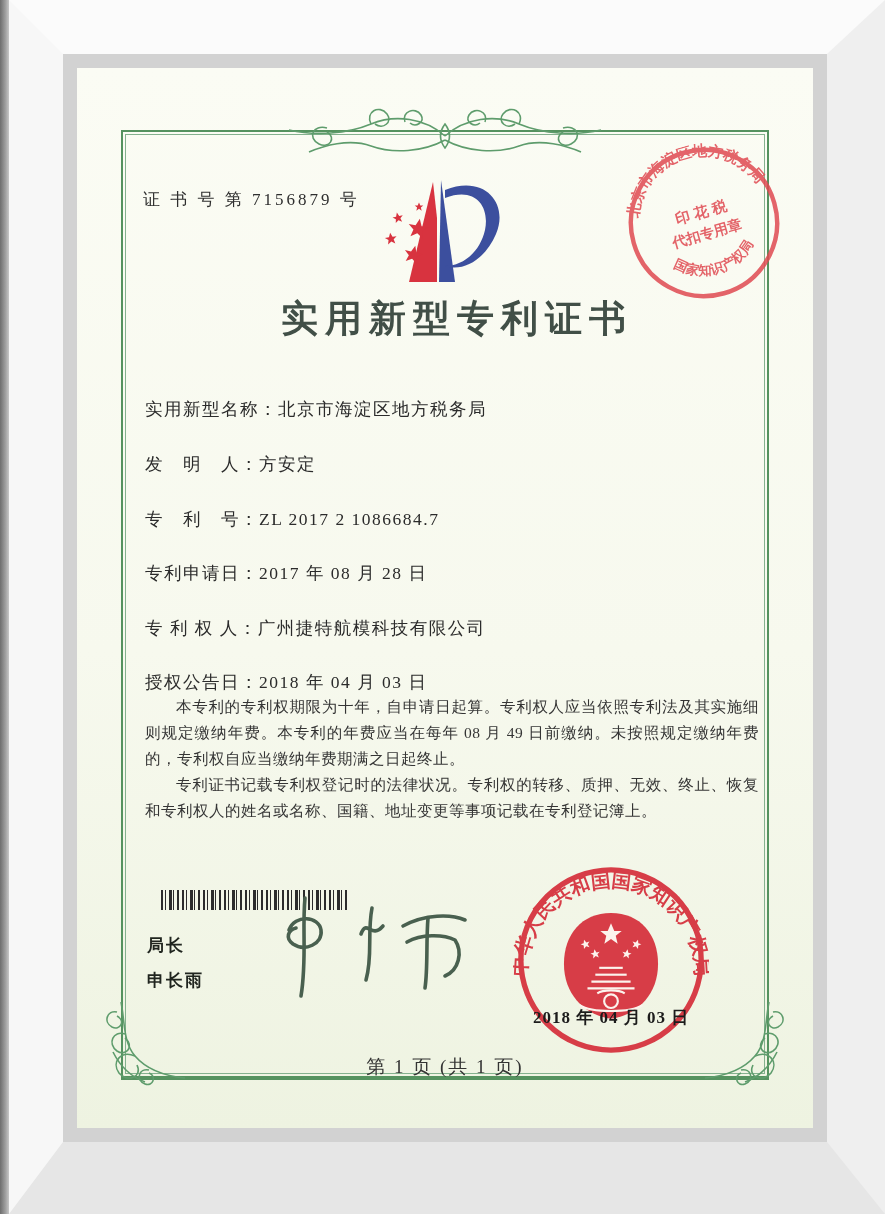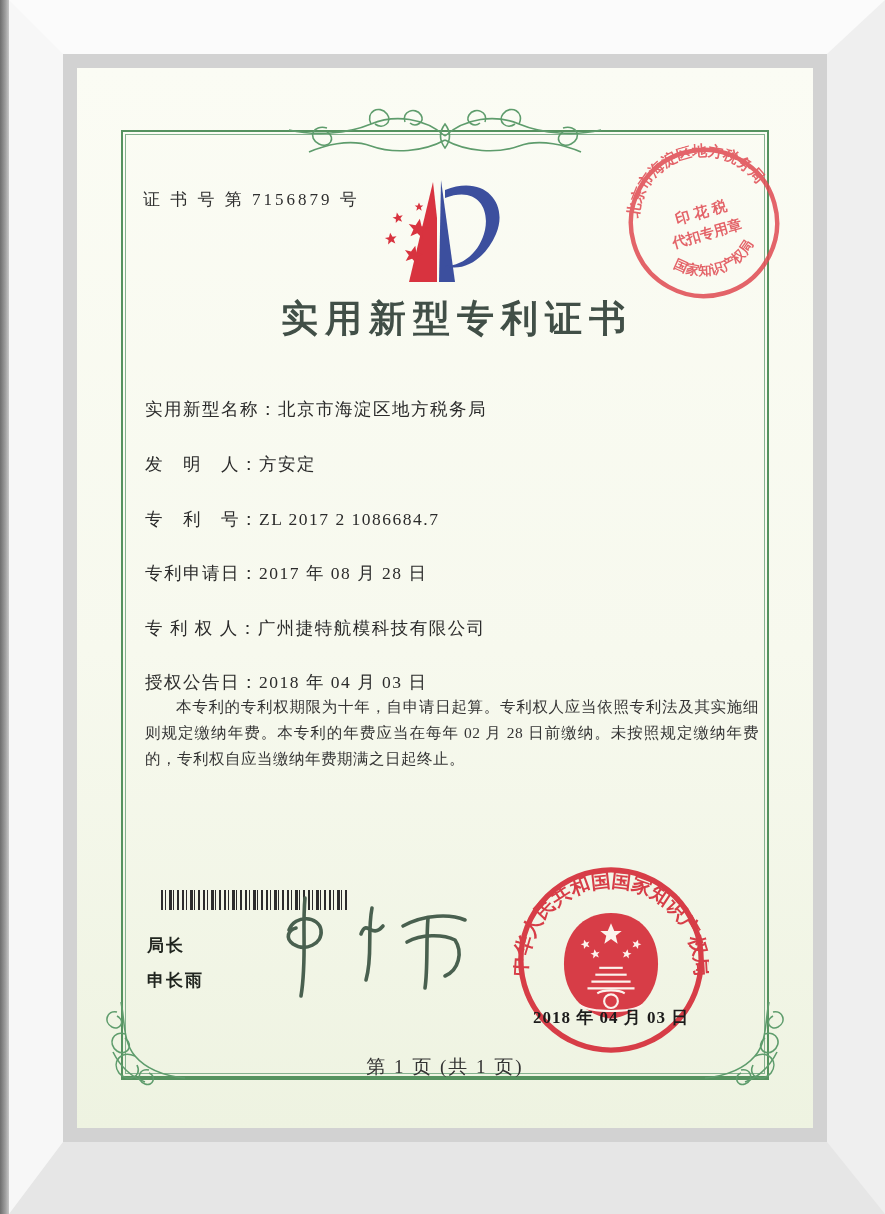--- a/index.html
+++ b/index.html
@@ -183,21 +183,22 @@
         <div class="fields">
           <div class="field-row" style="top:329px"><span class="lbl">实用新型名称：</span><span class="val">北京市海淀区地方税务局</span></div>
           <div class="field-row" style="top:384px"><span class="lbl">发　明　人：</span><span class="val">方安定</span></div>
           <div class="field-row" style="top:439px"><span class="lbl">专　利　号：</span><span class="val">ZL 2017 2 1086684.7</span></div>
           <div class="field-row" style="top:493px"><span class="lbl">专利申请日：</span><span class="val">2017 年 08 月 28 日</span></div>
           <div class="field-row" style="top:548px"><span class="lbl">专 利 权 人：</span><span class="val">广州捷特航模科技有限公司</span></div>
           <div class="field-row" style="top:602px"><span class="lbl">授权公告日：</span><span class="val">2018 年 04 月 03 日</span></div>
         </div>
 
         <div class="paragraphs">
-          <p>本专利的专利权期限为十年，自申请日起算。专利权人应当依照专利法及其实施细则规定缴纳年费。本专利的年费应当在每年 02 月 28 日前缴纳。未按照规定缴纳年费的，专利权自应当缴纳年费期满之日起终止。</p>
+          <p>本专利的专利权期限为十年，自申请日起算。专利权人应当依照专利法及其实施细则规定缴纳年费。本专利的年费应当在每年 08 月 49 日前缴纳。未按照规定缴纳年费的，专利权自应当缴纳年费期满之日起终止。</p>
+          <p>专利证书记载专利权登记时的法律状况。专利权的转移、质押、无效、终止、恢复和专利权人的姓名或名称、国籍、地址变更等事项记载在专利登记簿上。</p>
         </div>
 
         <div class="barcode"></div>
 
         <div class="signer-title">局长</div>
         <div class="signer-name">申长雨</div>
 
         <svg class="signature" width="210" height="112" viewBox="0 0 210 112">
           <g fill="none" stroke="#49604f" stroke-width="3.6" stroke-linecap="round" stroke-linejoin="round">
             <path d="M30,8 C27,38 32,70 26,106"></path>

